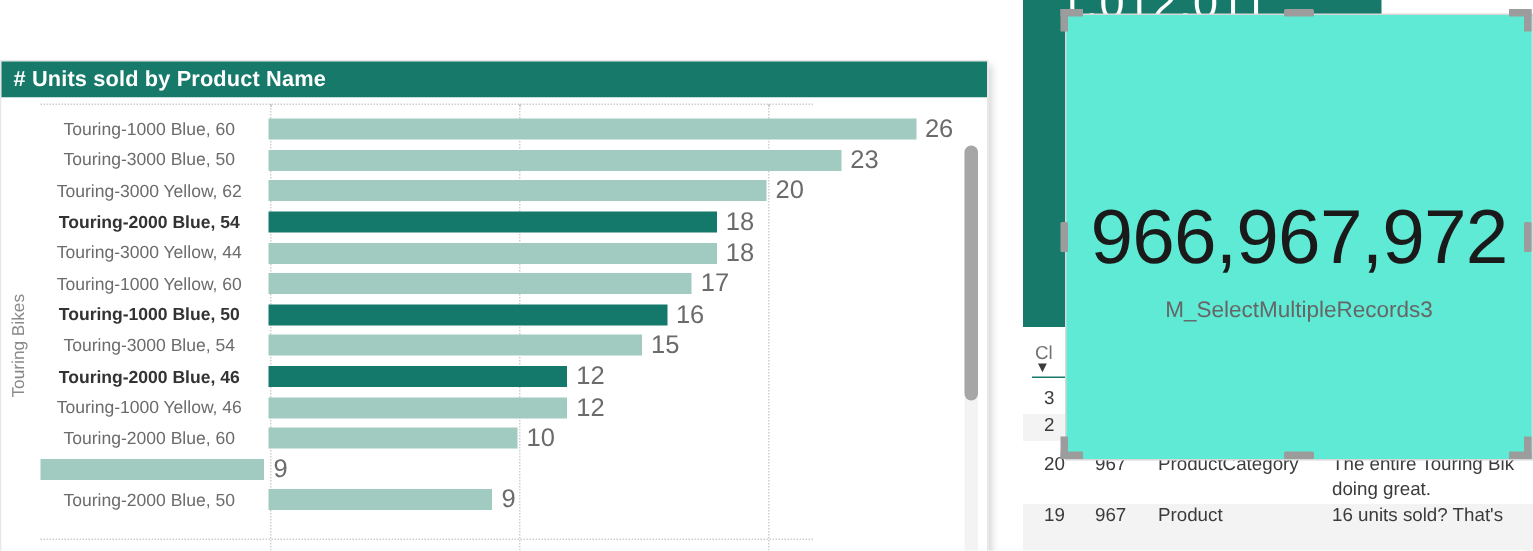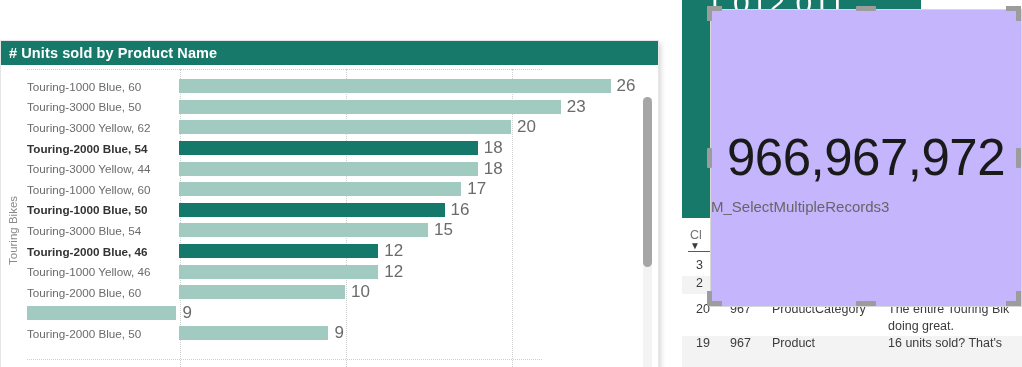--- a/index.html
+++ b/index.html
@@ -67,21 +67,21 @@
     width: 610px;
   }
   .bar-row {
     position: relative;
     height: 20.6px;
     display: flex;
     align-items: center;
   }
   .cat-label {
     width: 152px;
-    text-align: left;
+    text-align: center;
     padding-right: 7px;
     box-sizing: border-box;
     font-size: 11.7px;
     color: #6b6b6b;
     white-space: nowrap;
     overflow: hidden;
   }
   .bar-row.highlight .cat-label {
     color: #333333;
     font-weight: 700;
@@ -236,39 +236,39 @@
   .bg-row .c-ent { position: absolute; left: 90px; }
   .bg-row .c-txt { position: absolute; left: 206px; }
   .bg-row .c-txt2{ position: absolute; left: 206px; top: 17px; }
   .bg-row.alt { background: #f3f3f3; }
 
   
   #card-visual {
     position: absolute;
     left: 45px; top: 10px;
     width: 310px; height: 296px;
-    background: #c4b5fd;
+    background: #5eead4;
     box-shadow: 0 0 0 1px #d8d8d8;
   }
   #card-value {
     position: absolute;
     left: 0; right: 0;
     top: 118px;
     text-align: center;
     font-size: 51px;
     font-weight: 400;
     color: #1a1a1a;
     letter-spacing: -0.5px;
     white-space: nowrap;
   }
   #card-label {
     position: absolute;
     left: 0; right: 0;
     top: 188px;
-    text-align: left;
+    text-align: center;
     font-size: 15px;
     color: #666666;
     white-space: nowrap;
   }
 
   
   .handle {
     position: absolute;
     background: #9c9c9c;
   }

